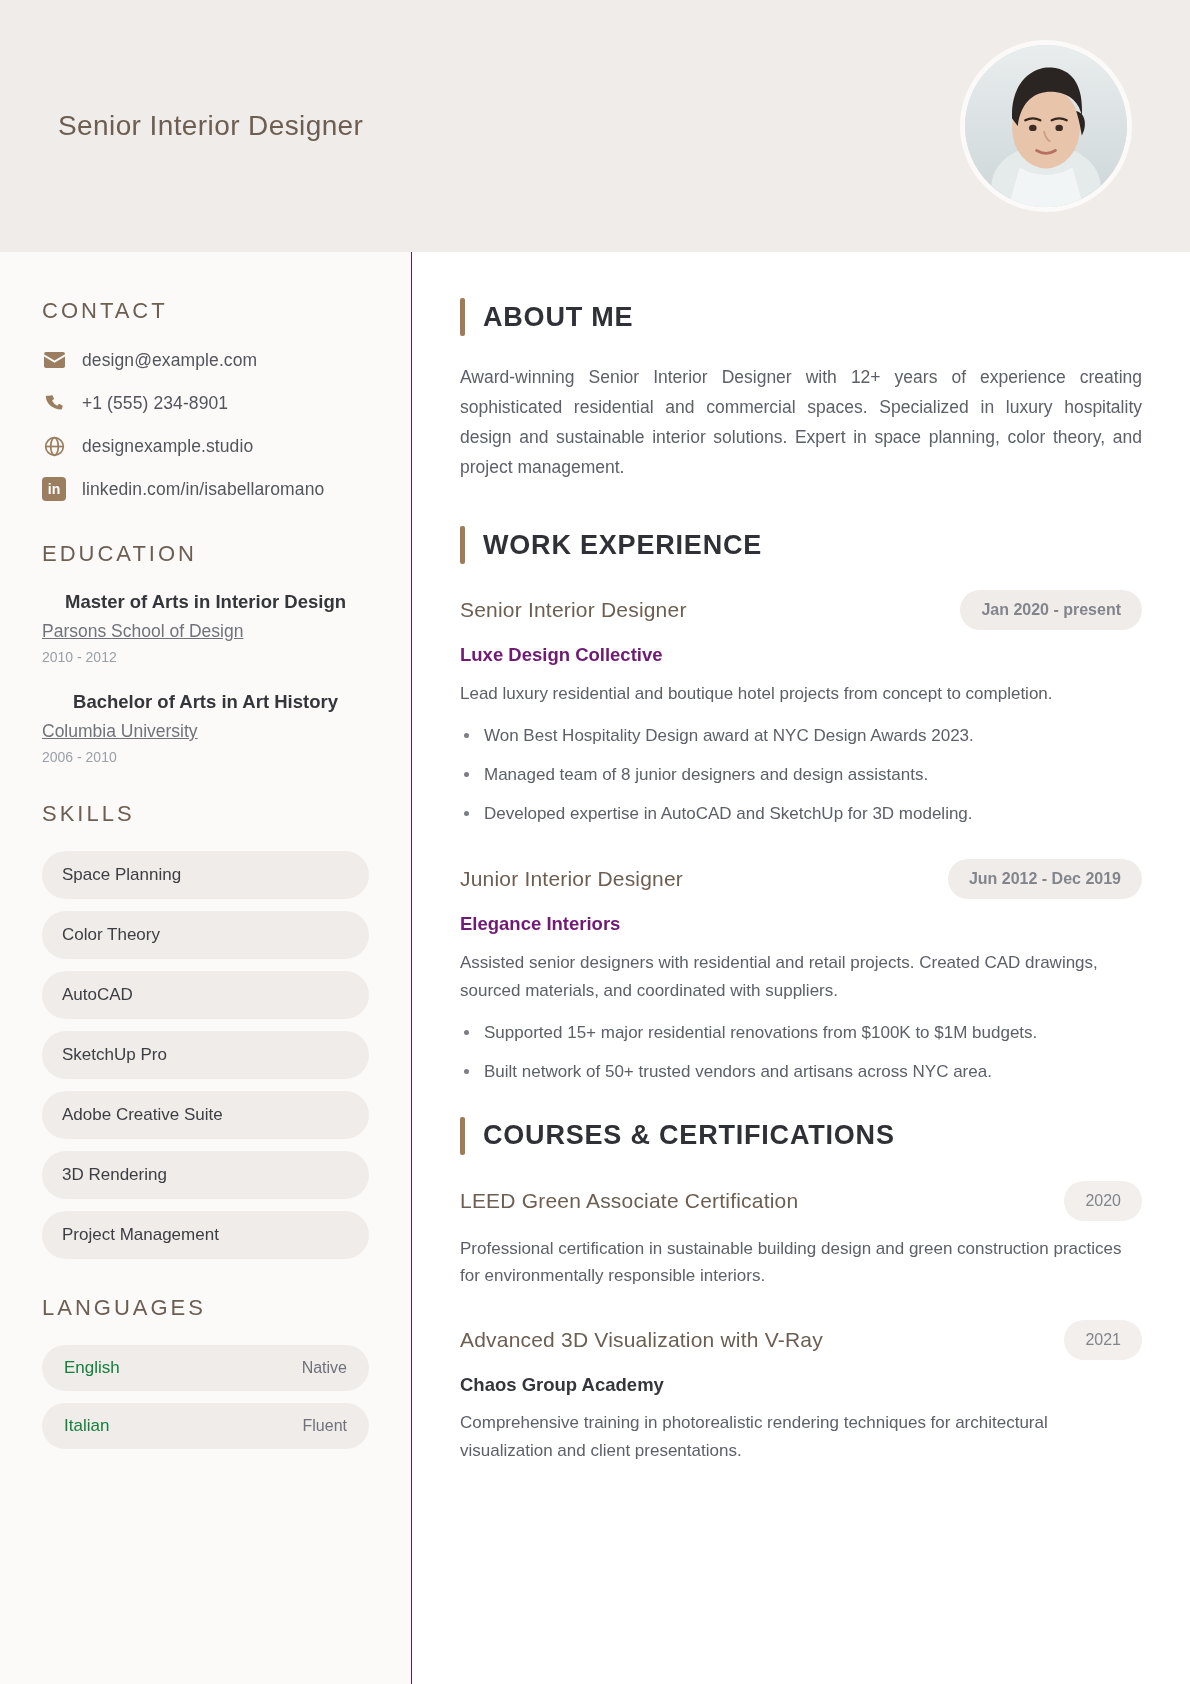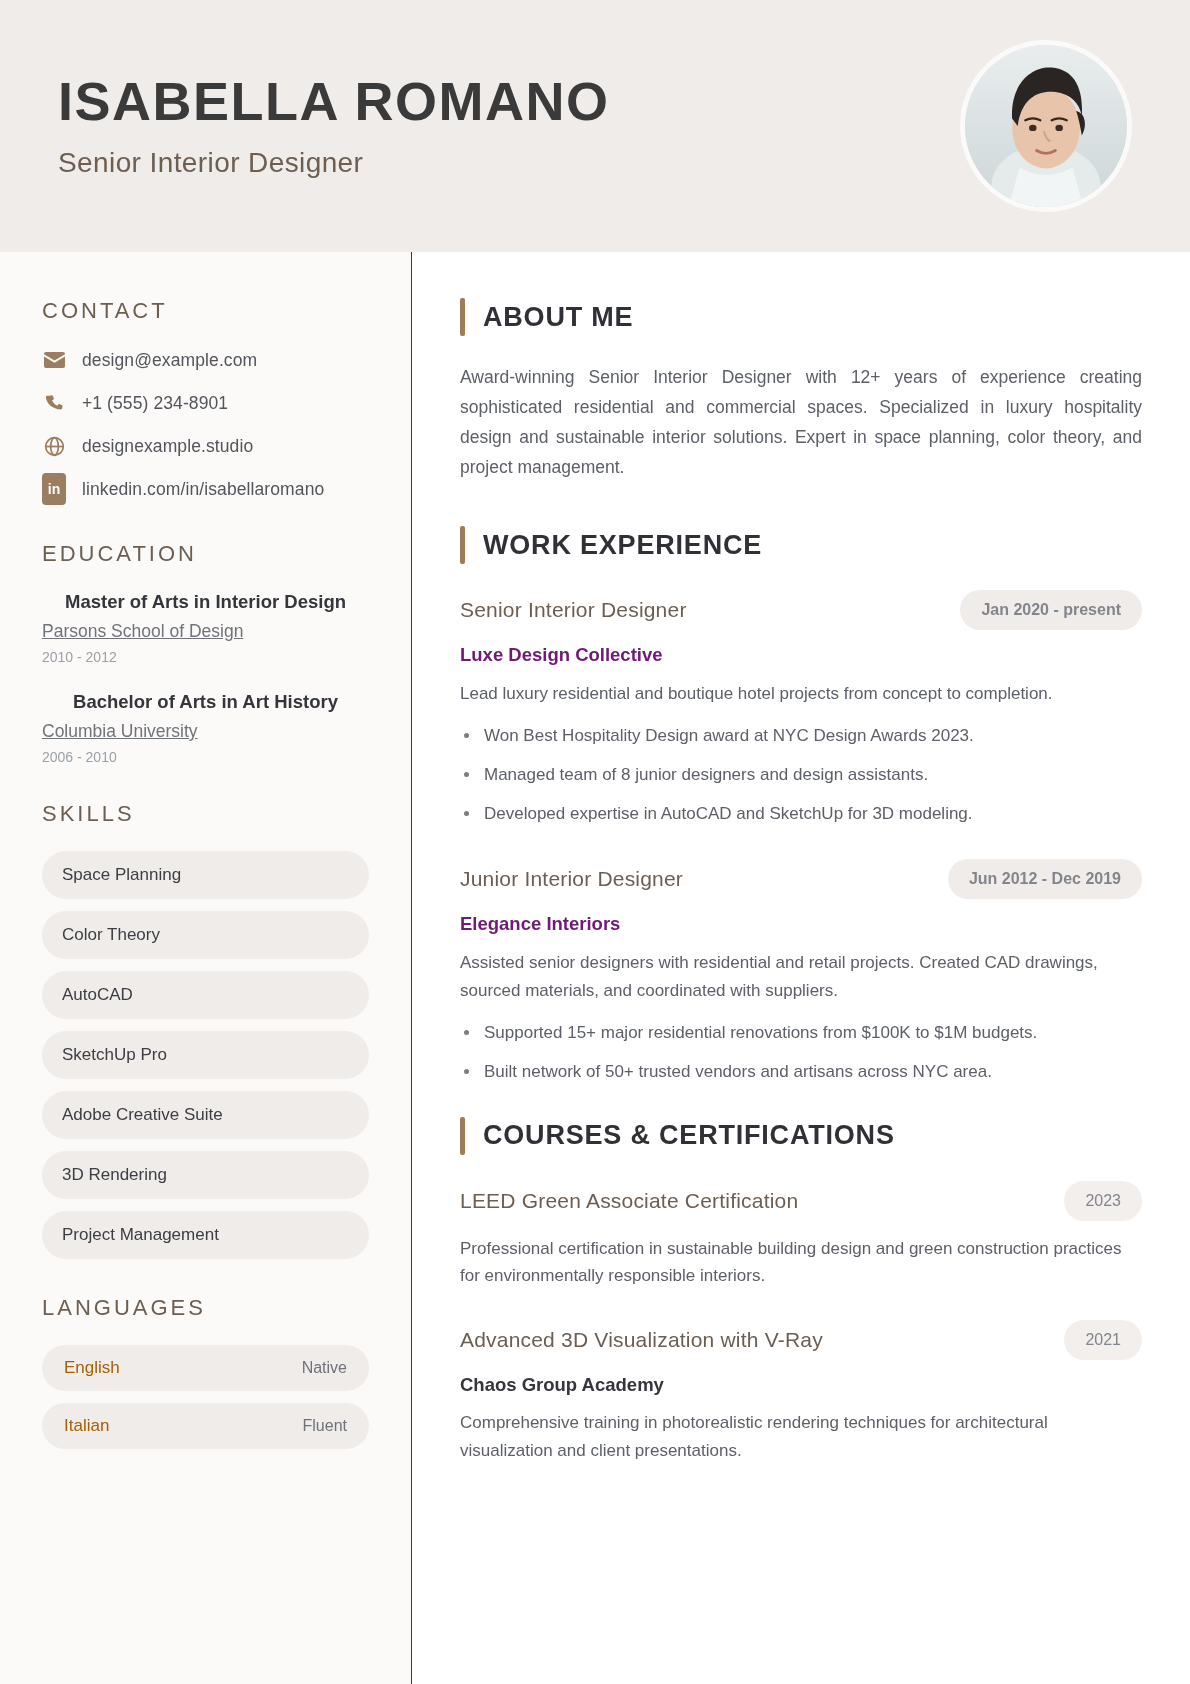--- a/index.html
+++ b/index.html
@@ -142,21 +142,21 @@
   
   .lang-list { display: flex; flex-direction: column; gap: 12px; }
   .lang-pill {
     background: #f0ecea;
     border-radius: 28px;
     padding: 13px 22px;
     display: flex;
     align-items: center;
     justify-content: space-between;
   }
-  .lang-name { font-size: 17px; color: #a16207; font-weight: 500; }
+  .lang-name { font-size: 17px; color: #15803d; font-weight: 500; }
   .lang-level { font-size: 16px; color: #6f727a; }
 
   
   .main-heading {
     display: flex;
     align-items: center;
     gap: 18px;
     margin-bottom: 26px;
   }
   .bar {
@@ -268,38 +268,37 @@
     color: #34363b;
     margin-bottom: 13px;
   }
   .cert-desc {
     font-size: 17px;
     line-height: 1.62;
     color: #5d6068;
   }
 
   .linkedin-box {
-    width: 24px; height: 32px;
+    width: 24px; height: 24px;
     background: #9b7d5f;
     border-radius: 4px;
     display: flex; align-items: center; justify-content: center;
     color: #ffffff;
     font-size: 14px;
     font-weight: bold;
     line-height: 1;
   }
 </style>
 </head>
 <body>
 
 <div class="page">
 
   <div class="header">
     <div class="header-text">
-      <div class="name">ISABELLA ROMANO</div>
       <div class="job-title">Senior Interior Designer</div>
     </div>
     <div class="avatar">
       <svg viewBox="0 0 172 172">
         <defs>
           <linearGradient id="bgg" x1="0" y1="0" x2="0" y2="1">
             <stop offset="0%" stop-color="#e9edee"></stop>
             <stop offset="100%" stop-color="#cdd6d8"></stop>
           </linearGradient>
         </defs>
@@ -442,21 +441,21 @@
       </div>
 
       <div class="main-heading">
         <span class="bar"></span>
         <span class="main-heading-text">COURSES &amp; CERTIFICATIONS</span>
       </div>
 
       <div class="cert">
         <div class="cert-head">
           <span class="cert-title">LEED Green Associate Certification</span>
-          <span class="year-pill">2023</span>
+          <span class="year-pill">2020</span>
         </div>
         <div class="cert-desc">Professional certification in sustainable building design and green construction practices for environmentally responsible interiors.</div>
       </div>
 
       <div class="cert">
         <div class="cert-head">
           <span class="cert-title">Advanced 3D Visualization with V-Ray</span>
           <span class="year-pill">2021</span>
         </div>
         <div class="cert-org">Chaos Group Academy</div>

